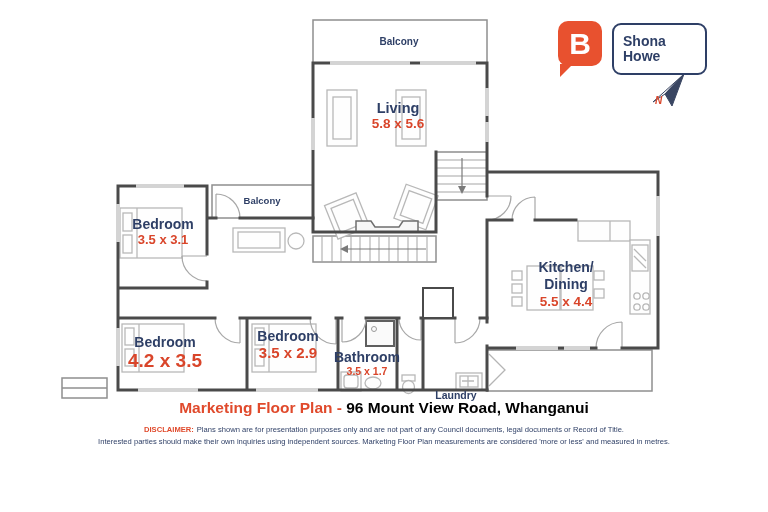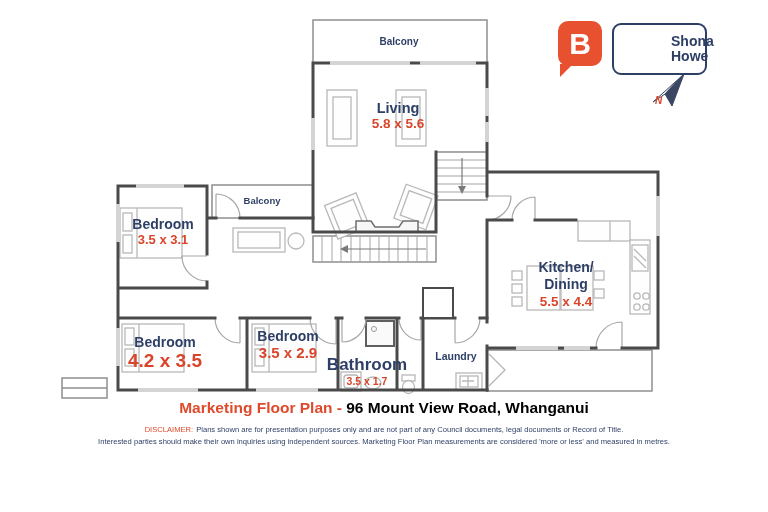--- a/index.html
+++ b/index.html
@@ -12,31 +12,31 @@
   .balcony-lbl{color:#2e3f66;font-weight:700;font-size:10px;}
   
   #logo-bubble{position:absolute;left:558px;top:21px;width:44px;height:45px;background:#e8512f;
       border-radius:10px;z-index:6;display:flex;align-items:center;justify-content:center;}
   #logo-bubble:after{content:"";position:absolute;left:2px;bottom:-11px;width:0;height:0;
       border-top:13px solid #e8512f;border-right:13px solid transparent;}
   #logo-letter{color:#ffffff;font-size:30px;font-weight:700;line-height:1;}
   #logo-box{position:absolute;left:612px;top:23px;width:82px;height:48px;border:2.5px solid #2e3f66;
       border-radius:9px;z-index:6;display:flex;flex-direction:column;justify-content:center;
       padding-left:9px;}
-  .logo-text{color:#2e3f66;font-weight:700;font-size:14px;line-height:15px;margin-left:48px;}
+  .logo-text{color:#2e3f66;font-weight:700;font-size:14px;line-height:15px;}
   #compass-n{position:absolute;left:655px;top:95px;color:#d9452a;font-size:10px;font-style:italic;
       font-weight:700;z-index:6;}
   
   #title{position:absolute;left:0;top:399px;width:768px;text-align:center;font-size:15.5px;
       font-weight:700;z-index:5;}
   #title .hl{color:#e04a2c;}
   #title .addr{color:#000000;}
   #disclaimer{position:absolute;left:0;top:424px;width:768px;text-align:center;z-index:5;
       color:#2e3f66;font-size:7.6px;line-height:11.5px;font-weight:500;}
-  #disclaimer .dlabel{color:#e04a2c;font-weight:400;margin-right:3px;}
+  #disclaimer .dlabel{color:#e04a2c;font-weight:700;margin-right:3px;}
 </style>
 </head>
 <body>
 
 <div id="page">
 
   <svg width="768" height="512" viewBox="0 0 768 512">
 
     <g fill="#ffffff" stroke="#8f8f8f" stroke-width="1.5">
       <rect x="313" y="20" width="174" height="43"></rect>
@@ -203,26 +203,26 @@
     <span class="room-name" style="font-size:14px;">Bedroom</span>
     <span class="room-dims" style="font-size:19px;">4.2 x 3.5</span>
   </div>
 
   <div class="lbl" style="left:288px;top:328px;">
     <span class="room-name" style="font-size:14px;">Bedroom</span>
     <span class="room-dims" style="font-size:15px;">3.5 x 2.9</span>
   </div>
 
   <div class="lbl" style="left:367px;top:349px;">
-    <span class="room-name" style="font-size:17px;margin-top:6px;">Bathroom</span>
+    <span class="room-name" style="font-size:14px;">Bathroom</span>
     <span class="room-dims" style="font-size:10.5px;">3.5 x 1.7</span>
   </div>
 
   <div class="lbl" style="left:456px;top:350px;">
-    <span class="room-name" style="font-size:10.5px;">Laundry</span>
+    <span class="room-name" style="font-size:10.5px;margin-top:39px;">Laundry</span>
   </div>
 
   <div class="lbl" style="left:566px;top:259px;">
     <span class="room-name" style="font-size:14px;line-height:17px;">Kitchen/</span>
     <span class="room-name" style="font-size:14px;line-height:17px;">Dining</span>
     <span class="room-dims" style="font-size:13.5px;line-height:17px;">5.5 x 4.4</span>
   </div>
 
   <div id="title">
     <span class="hl">Marketing Floor Plan - </span><span class="addr">96 Mount View Road, Whanganui</span>

